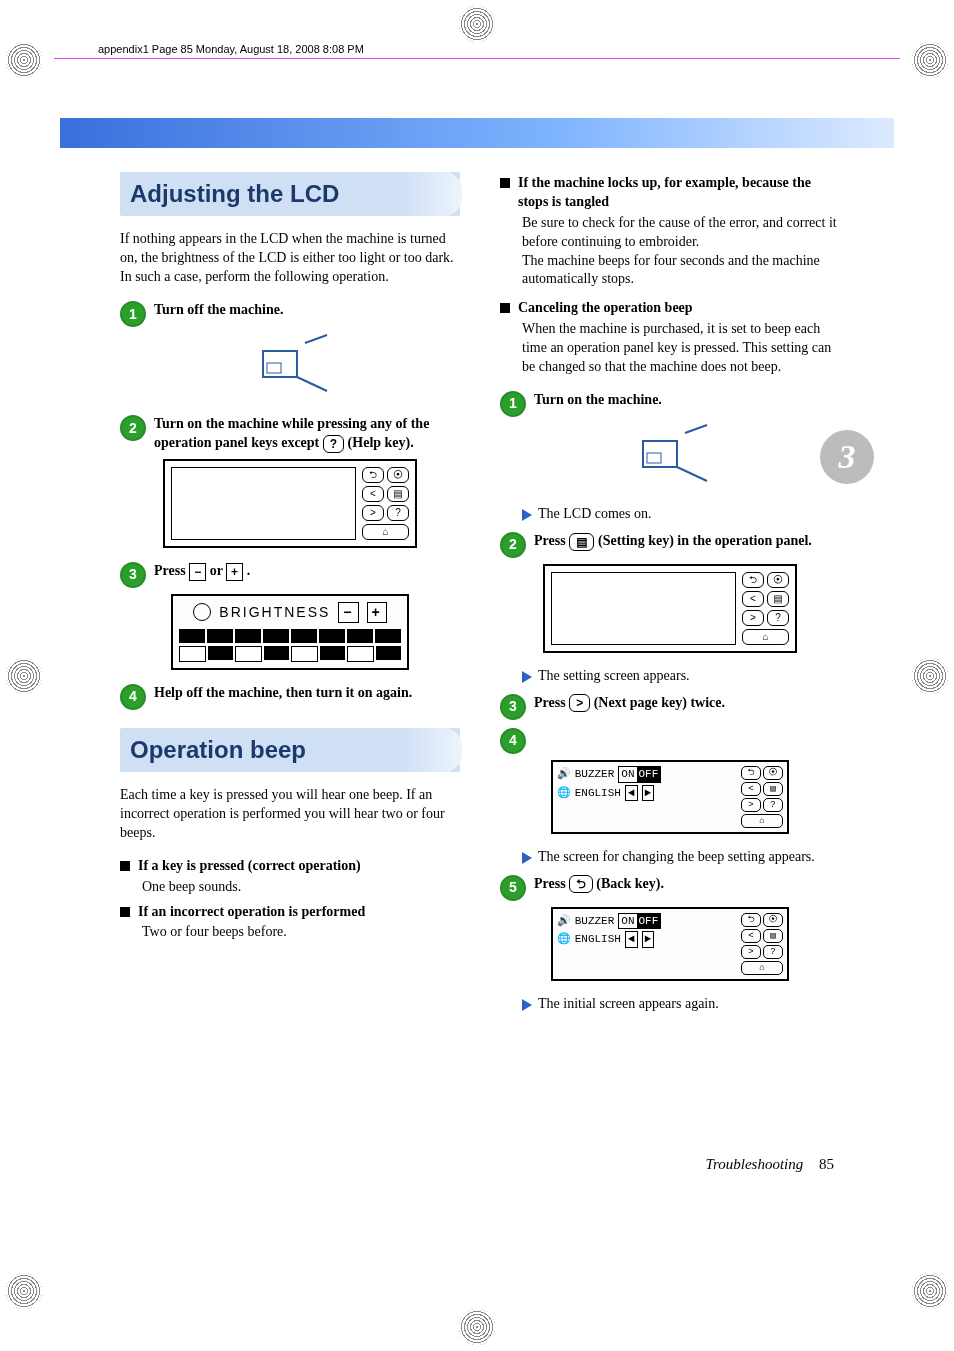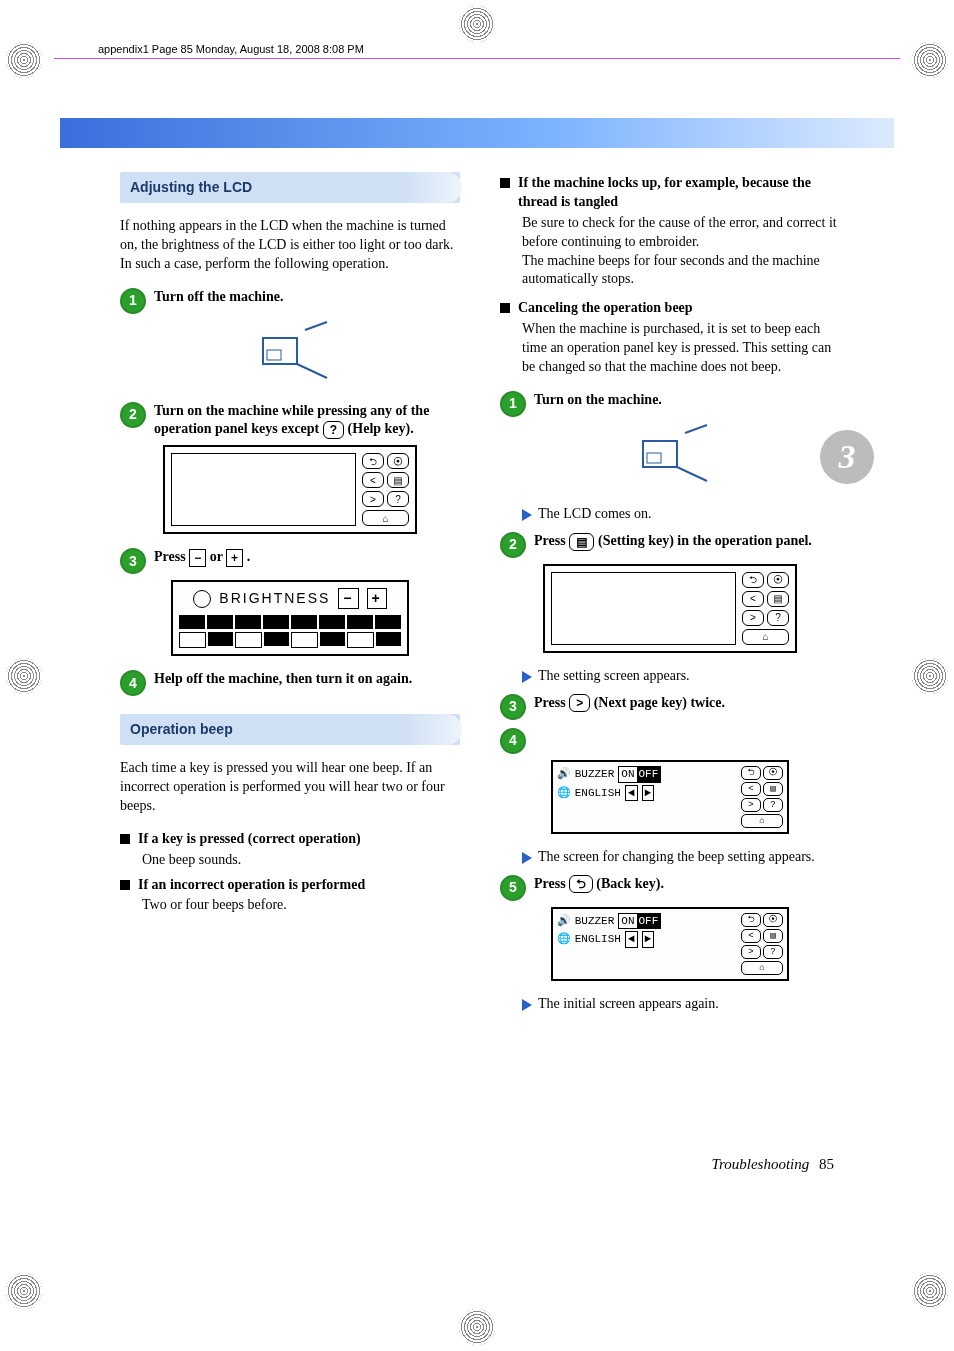--- a/index.html
+++ b/index.html
@@ -58,21 +58,21 @@
     display: flex;
     gap: 40px;
   }
   .col { flex: 1; font-size: 14px; line-height: 1.35; }
 
   h2.section {
     background: #cfe0f5;
     color: #1b3a6b;
     font-family: Arial, sans-serif;
     font-weight: bold;
-    font-size: 14px;
+    font-size: 24px;
     padding: 6px 10px;
     margin: 4px 0 10px 0;
     position: relative;
     border-radius: 2px;
   }
   h2.section::after{
     content:"";
     position:absolute;
     right:-2px; top:0; bottom:0;
     width:60px;
@@ -163,21 +163,21 @@
     font-size:12px;
   }
 
   .footer {
     position:absolute;
     bottom: 178px;
     right: 120px;
     font-style: italic;
     font-size: 15px;
   }
-  .footer .pg { font-style: normal; margin-left:6px; }
+  .footer .pg { font-style: normal; margin-left:12px; }
 
   .side-tab {
     position:absolute;
     right:80px;
     top:430px;
     width:54px;height:54px;
     border-radius:50%;
     background:#bcbcbc;
     color:#fff;
     font-style:italic;
@@ -376,21 +376,21 @@
       <div class="bullet">
         <span class="sq"></span>
         <span class="t">If an incorrect operation is performed</span>
       </div>
       <div class="sub">Two or four beeps before.</div>
     </div>
 
     <div class="col">
       <div class="bullet">
         <span class="sq"></span>
-        <span class="t">If the machine locks up, for example, because the thread is tangled</span>
+        <span class="t">If the machine locks up, for example, because the stops is tangled</span>
       </div>
       <div class="sub">Be sure to check for the cause of the error, and correct it before continuing to embroider.</div>
       <div class="sub">The machine beeps for four seconds and the machine automatically stops.</div>
 
       <div class="bullet" style="margin-top:10px;">
         <span class="sq"></span>
         <span class="t">Canceling the operation beep</span>
       </div>
       <div class="sub">When the machine is purchased, it is set to beep each time an operation panel key is pressed. This setting can be changed so that the machine does not beep.</div>
 

